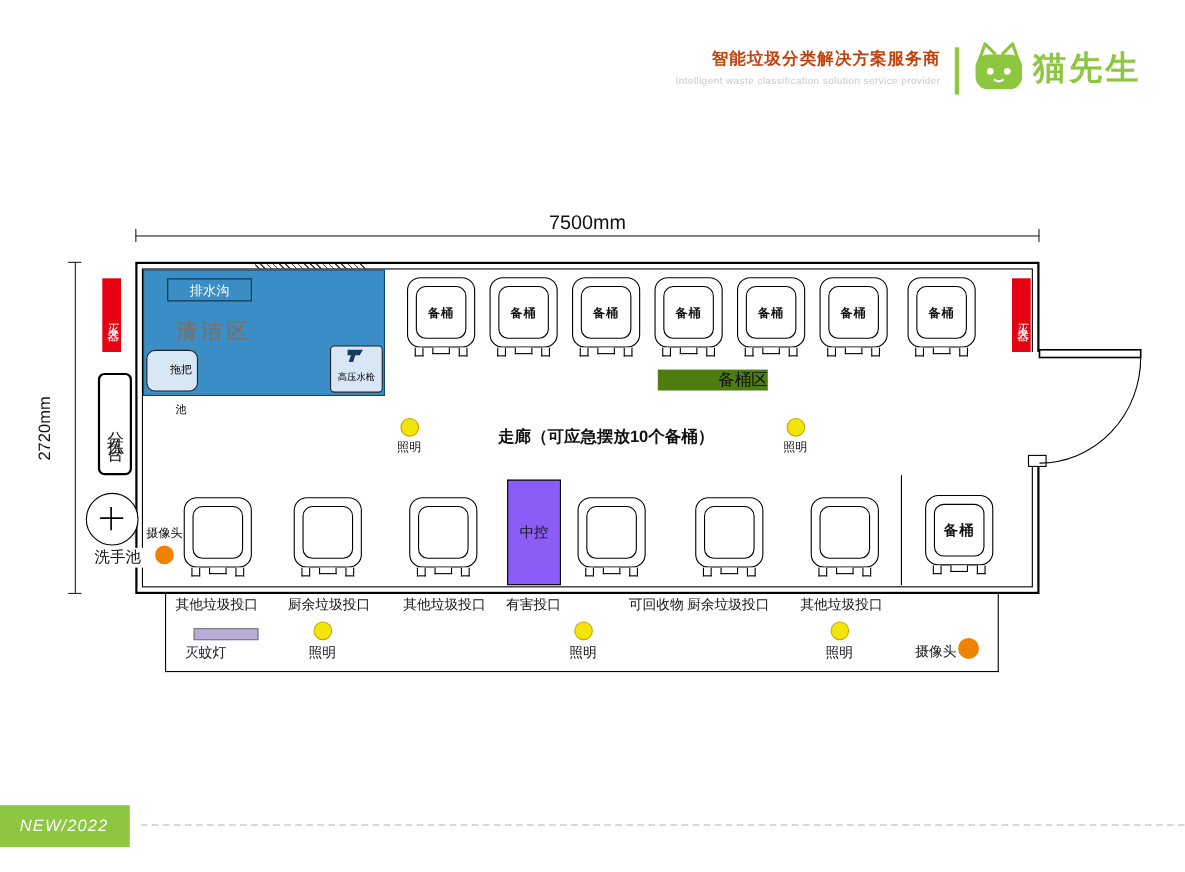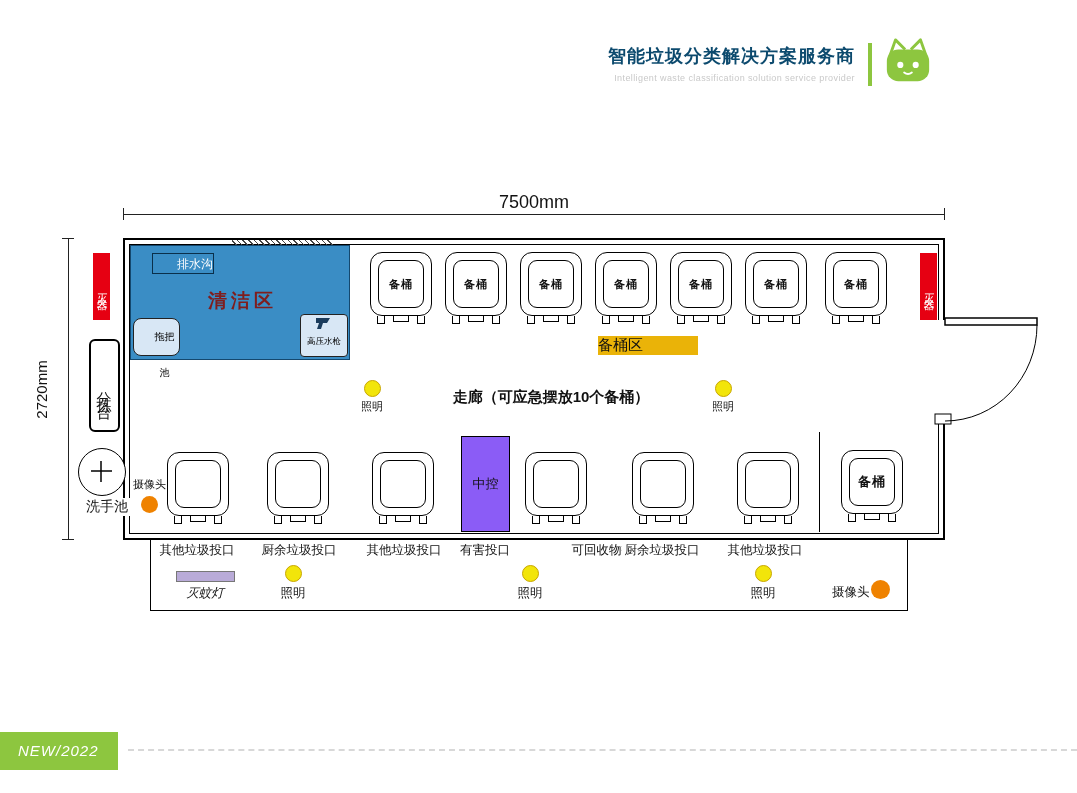--- a/index.html
+++ b/index.html
@@ -9,21 +9,21 @@
     font-family:"Liberation Sans","DejaVu Sans",sans-serif; overflow:hidden; color:#111;
   }
 
   
   .title-bar {
     position:absolute; left:0; top:47px; width:226px; height:37px;
     background:#8DC63F; color:#fff; font-size:20px; font-weight:bold;
     line-height:37px; padding-left:40px; letter-spacing:1px;
   }
   .taglines { position:absolute; left:545px; top:44px; width:310px; text-align:right; }
-  .tagline-cn { color:#0c4a6e; font-size:18px; font-weight:bold; letter-spacing:1px; }
+  .tagline-cn { color:#c2410c; font-size:15px; font-weight:bold; letter-spacing:1px; }
   .tagline-en { color:#c9c9c9; font-size:9px; margin-top:5px; letter-spacing:0.4px; }
   .brand-sep { position:absolute; left:868px; top:43px; width:4px; height:43px; background:#8DC63F; }
   .brand { position:absolute; left:883px; top:37px; display:flex; align-items:center; }
   .brand-name { color:#8DC63F; font-size:30px; font-weight:bold; letter-spacing:3px; margin-left:6px; }
 
   
   .badge {
     position:absolute; left:0; top:732px; width:118px; height:38px;
     background:#8DC63F; color:#fff; font-size:15px; font-style:italic;
     line-height:38px; padding-left:18px; letter-spacing:1px;
@@ -40,22 +40,22 @@
 
   
   .room { position:absolute; left:123px; top:238px; width:822px; height:302px; border:2px solid #000; }
   .room-inner { position:absolute; left:129px; top:244px; width:810px; height:290px; border:1px solid #000; }
   .hatch { position:absolute; left:232px; top:240px; width:101px; height:7px;
     background:repeating-linear-gradient(45deg,#444 0,#444 1px,transparent 1px,transparent 4px); }
   .partition { position:absolute; left:819px; top:432px; width:0; height:100px; border-left:1.5px solid #000; }
 
   
   .clean-area { position:absolute; left:130px; top:245px; width:220px; height:115px; background:#3A8DC5; border:1px solid #14486e; }
-  .drain-box { position:absolute; left:152px; top:253px; width:62px; height:21px; border:1px solid #0a2f4a; color:#fff; font-size:12px; text-align:right; line-height:20px; }
-  .clean-label { position:absolute; left:160px; top:288px; width:165px; text-align:center; color:#7f1d1d; font-size:19px; font-weight:bold; letter-spacing:4px; }
+  .drain-box { position:absolute; left:152px; top:253px; width:77px; height:21px; border:1px solid #0a2f4a; color:#fff; font-size:12px; text-align:center; line-height:20px; }
+  .clean-label { position:absolute; left:160px; top:288px; width:165px; color:#737373; font-size:19px; font-weight:bold; letter-spacing:4px; }
   .mop-box { position:absolute; left:133px; top:318px; width:47px; height:38px; background:#D8E7F5; border:1px solid #222; border-radius:8px; font-size:10px; text-align:center; line-height:36px; color:#000;padding-left:16px; }
   .gun-box { position:absolute; left:300px; top:314px; width:48px; height:43px; background:#D8E7F5; border:1px solid #222; border-radius:4px; text-align:center; color:#000; }
   .gun-box .gun-label { display:block; font-size:8.5px; margin-top:1px; }
 
   
   .fire-ext { position:absolute; width:17px; height:67px; background:#E60012; color:#fff;
     writing-mode:vertical-rl; text-orientation:upright; font-size:11px; letter-spacing:3px;
     text-align:center; line-height:17px; padding-top:5px; }
   .sort-table { position:absolute; left:89px; top:339px; width:31px; height:93px; background:#fff;
     border:2px solid #000; border-radius:6px; writing-mode:vertical-rl; text-orientation:upright;
@@ -73,30 +73,30 @@
     display:flex; align-items:center; justify-content:center; font-size:11px; letter-spacing:1px;font-weight:bold; }
   .bin-lg .bin-inner { font-size:13px; }
   .bin-feet { display:flex; justify-content:space-between; align-items:flex-start; padding:0 7px; height:9px; }
   .bin-feet i { display:block; width:8px; height:8px; border:1px solid #000; border-top:none; background:#fff; }
   .bin-feet b { display:block; width:16px; height:6px; border:1px solid #000; border-top:none; background:#fff; }
 
   .central-control { position:absolute; left:461px; top:436px; width:49px; height:96px; border:1.5px solid #000; background:#8b5cf6;
     display:flex; align-items:center; justify-content:center; font-size:13px;text-align:right; }
 
   
-  .spare-area-label { position:absolute; left:598px; top:336px; width:100px; text-align:left; font-size:15px; background:#eab308; }
+  .spare-area-label { position:absolute; left:598px; top:336px; width:100px; text-align:right; font-size:15px; background:#4d7c0f; }
   .corridor-label { position:absolute; left:420px; top:388px; width:262px; text-align:center; font-size:15px; font-weight:600; background:#fff; }
   .light-dot { position:absolute; width:17px; height:17px; border-radius:50%; background:#F2E50A; border:1px solid #c8a600; }
   .light-label { position:absolute; transform:translateX(-50%); font-size:11px; background:#fff; white-space:nowrap; }
 
   
   .apron { position:absolute; left:150px; top:540px; width:758px; height:71px; border:1px solid #000; border-top:none; }
   .inlet { position:absolute; top:542px; transform:translateX(-50%); font-size:12.5px; background:#fff; padding:0 3px; white-space:nowrap; }
   .mosquito-lamp { position:absolute; left:176px; top:571px; width:59px; height:11px; background:#B9ABD8; border:1px solid #777; }
-  .mosquito-label { position:absolute; left:205px; top:585px; transform:translateX(-50%); font-size:12.5px; background:#fff; white-space:nowrap;font-style:italic; }
+  .mosquito-label { position:absolute; left:187px; top:585px; transform:translateX(-50%); font-size:12.5px; background:#fff; white-space:nowrap; }
   .bottom-label { position:absolute; transform:translateX(-50%); font-size:12.5px; background:#fff; white-space:nowrap; }
 
   .door-svg { position:absolute; left:925px; top:308px; }
 </style>
 </head>
 <body>
 
 <div class="page">
 
   <div class="taglines">
@@ -106,20 +106,21 @@
   <div class="brand-sep"></div>
   <div class="brand">
     <svg width="50" height="50" viewBox="0 0 52 52">
       <path d="M7 20 L13 3 L23 13" fill="#ffffff" stroke="#8DC63F" stroke-width="3" stroke-linejoin="round"></path>
       <path d="M29 13 L39 3 L45 20" fill="#ffffff" stroke="#8DC63F" stroke-width="3" stroke-linejoin="round"></path>
       <rect x="4" y="13" width="44" height="33" rx="12" fill="#8DC63F"></rect>
       <circle cx="18" cy="29" r="3.2" fill="#ffffff"></circle>
       <circle cx="34" cy="29" r="3.2" fill="#ffffff"></circle>
       <path d="M22 37 q4 3 8 0" stroke="#ffffff" stroke-width="2" fill="none" stroke-linecap="round"></path>
     </svg>
+    <span class="brand-name">猫先生</span>
   </div>
 
   <div class="badge">NEW/2022</div>
   <div class="dash-divider"></div>
 
   <div class="dim-line-h"></div>
   <div class="dim-tick-v" style="left:123px;top:208px;"></div>
   <div class="dim-tick-v" style="left:944px;top:208px;"></div>
   <div class="dim-label-h">7500mm</div>
   <div class="dim-line-v"></div>

